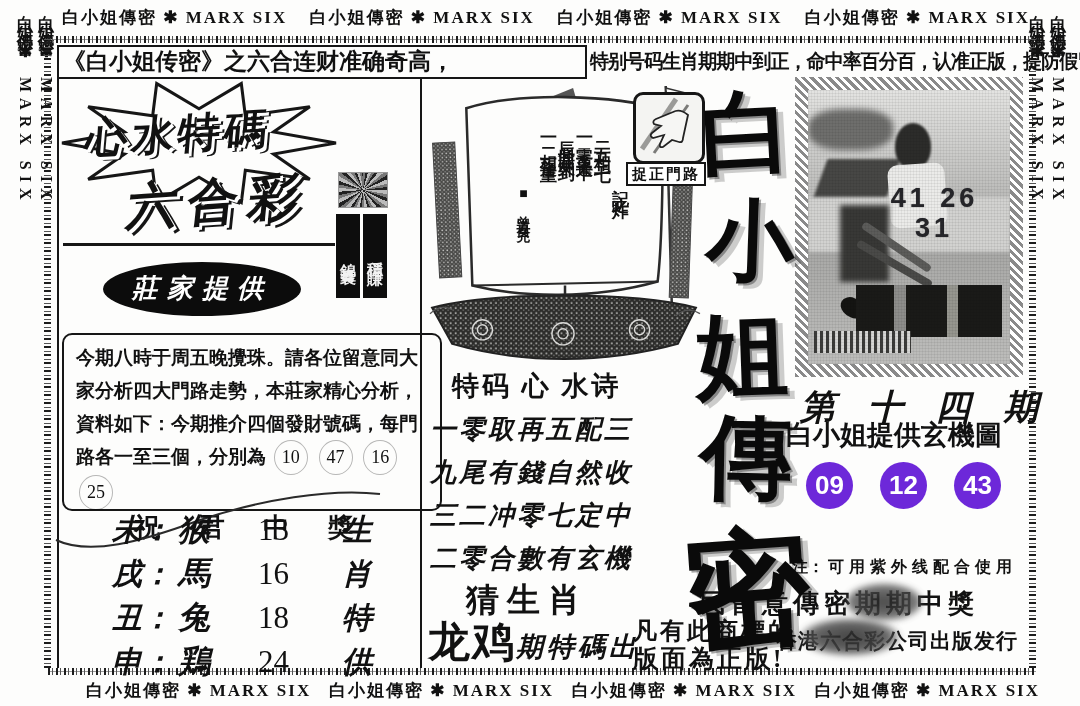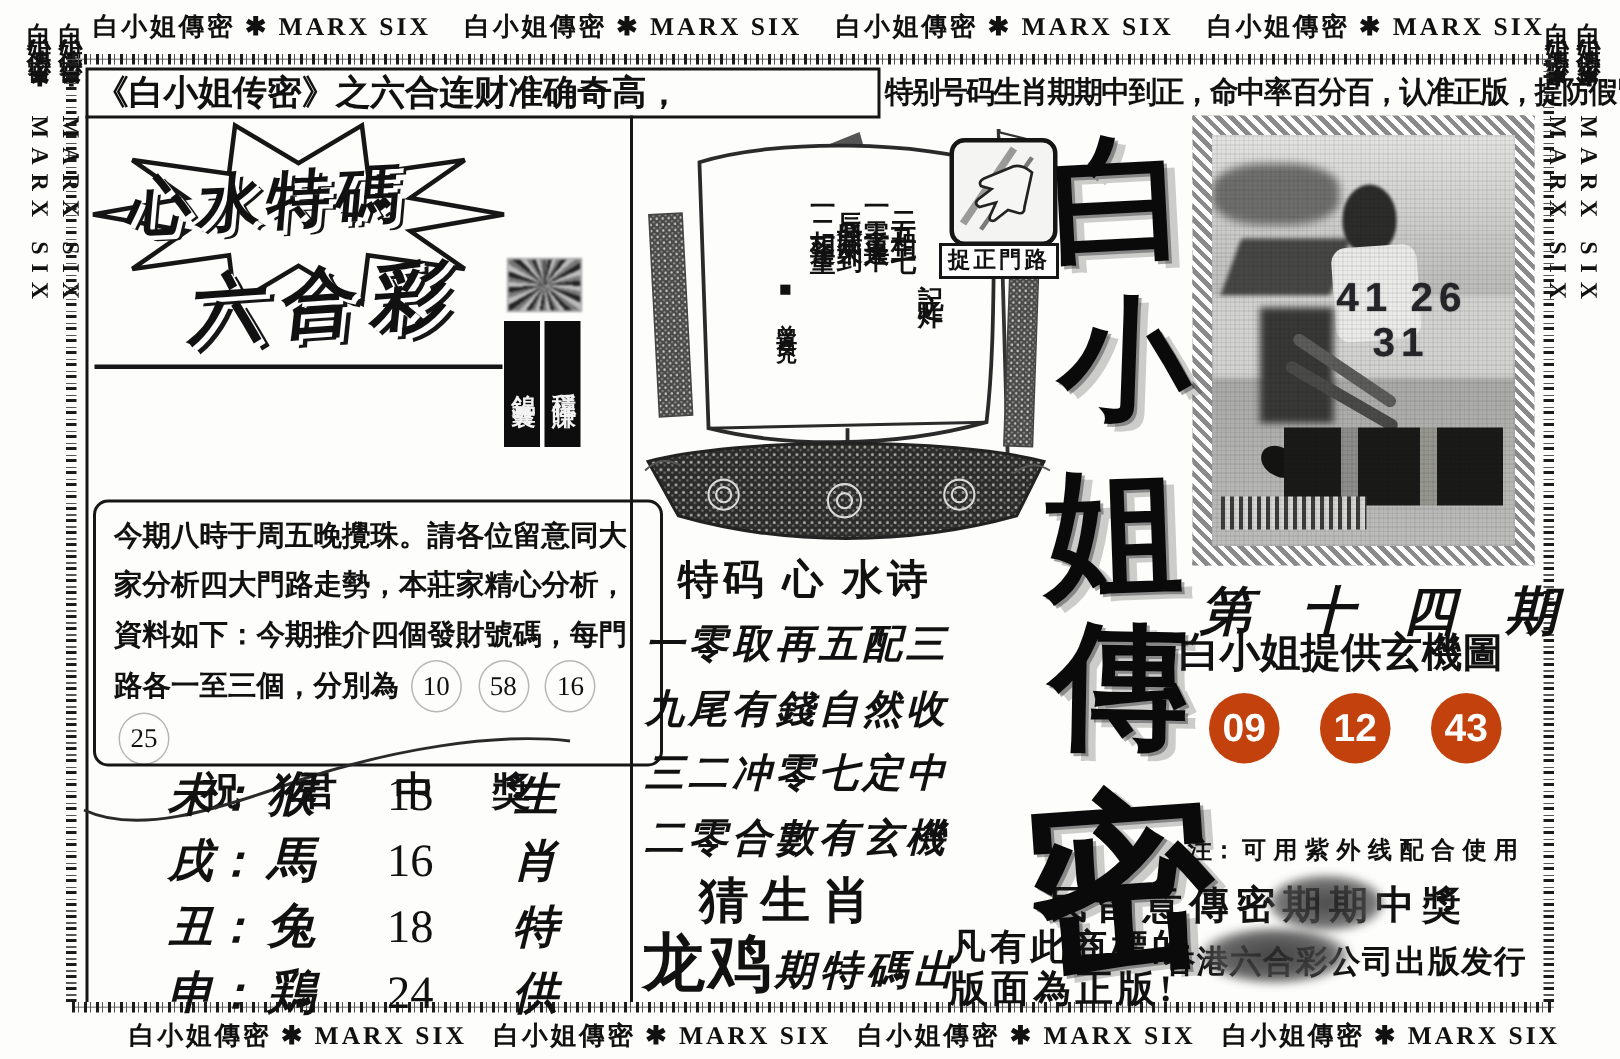--- a/index.html
+++ b/index.html
@@ -129,21 +129,21 @@
   .ph-floor{left:3%;top:88%;width:48%;height:8%;background:repeating-linear-gradient(90deg,#3c3c3a 0 3px,#d6d6d4 3px 6px);}
   .ph-num{font-family:"Liberation Sans","DejaVu Sans",sans-serif;font-weight:bold;color:#26262a;
           font-size:27px;letter-spacing:4px;text-shadow:0 0 1px #666;}
   .ph-num1{left:41%;top:34%;}
   .ph-num2{left:53%;top:45%;}
 
   .issue{left:800px;top:384px;width:220px;text-align:center;font-size:35px;font-weight:bold;
          letter-spacing:12px;font-style:italic;white-space:nowrap;}
   .subtitle{left:786px;top:417px;width:244px;text-align:left;font-size:27px;font-weight:bold;white-space:nowrap;}
   .lucky-row{left:806px;top:462px;display:flex;gap:27px;}
-  .lucky{width:47px;height:47px;border-radius:50%;background:#c2410c;color:#fff;text-align:center;
+  .lucky{width:47px;height:47px;border-radius:50%;background:#6d28d9;color:#fff;text-align:center;
          line-height:47px;font-size:26px;font-weight:bold;font-family:"Liberation Sans","DejaVu Sans",sans-serif;}
   .note{left:792px;top:557px;font-size:16px;font-weight:bold;white-space:nowrap;}
   .note-text{letter-spacing:5px;}
 
   .footer1{left:700px;top:586px;font-size:26px;font-weight:bold;letter-spacing:5px;white-space:nowrap;z-index:2;}
   .footer2{left:633px;top:615px;font-size:24px;font-weight:bold;letter-spacing:3px;white-space:nowrap;z-index:2;}
   .footer3{left:633px;top:642px;font-size:25px;font-weight:bold;letter-spacing:3px;white-space:nowrap;z-index:2;}
   .publisher{left:776px;top:627px;font-size:21px;font-weight:bold;letter-spacing:1px;white-space:nowrap;z-index:3;}
   .smudge{border-radius:50%;filter:blur(3px);z-index:4;}
   .smudge1{left:845px;top:583px;width:78px;height:38px;background:radial-gradient(#1f1f1f,#555 60%,transparent 75%);opacity:.8;}
@@ -185,28 +185,29 @@
 
   <div class="abs rule-left"></div>
   <div class="abs rule-mid"></div>
 
   <svg class="abs star-svg" width="282" height="134" viewBox="0 0 280 132">
     <polygon points="276,66 214,55 250,30 186,39 182,7 140,32 98,7 94,39 30,30 66,55 4,66 66,77 30,102 94,93 98,125 140,100 182,125 186,93 250,102 214,77" fill="#fdfdfc" stroke="#161616" stroke-width="3"></polygon>
   </svg>
   <div class="abs star-title">心水特碼</div>
   <div class="abs lottery-name">六合彩</div>
   <div class="abs lottery-rule"></div>
+  <div class="abs banker-badge">莊家提供</div>
   <div class="abs stamp"></div>
   <div class="abs seal seal-1">錦囊</div>
   <div class="abs seal seal-2">穩賺</div>
 
   <div class="abs notice-box">
     <span class="notice-body">今期八時于周五晚攪珠。請各位留意同大家分析四大門路走勢，本莊家精心分析，資料如下：今期推介四個發財號碼，每門路各一至三個，分別為</span>
     <span class="oval">10</span>
-    <span class="oval">58</span>
+    <span class="oval">47</span>
     <span class="oval">16</span>
     <span class="oval">25</span>
     <div class="blessing">祝 君 中 獎</div>
   </div>
 
   <svg class="abs swoosh" width="342" height="92" viewBox="0 0 342 92">
     <path d="M6,76 C40,92 90,78 150,56 C210,36 280,24 330,30" fill="none" stroke="#2a2a2a" stroke-width="2"></path>
   </svg>
 
   <div class="abs zodiac">

